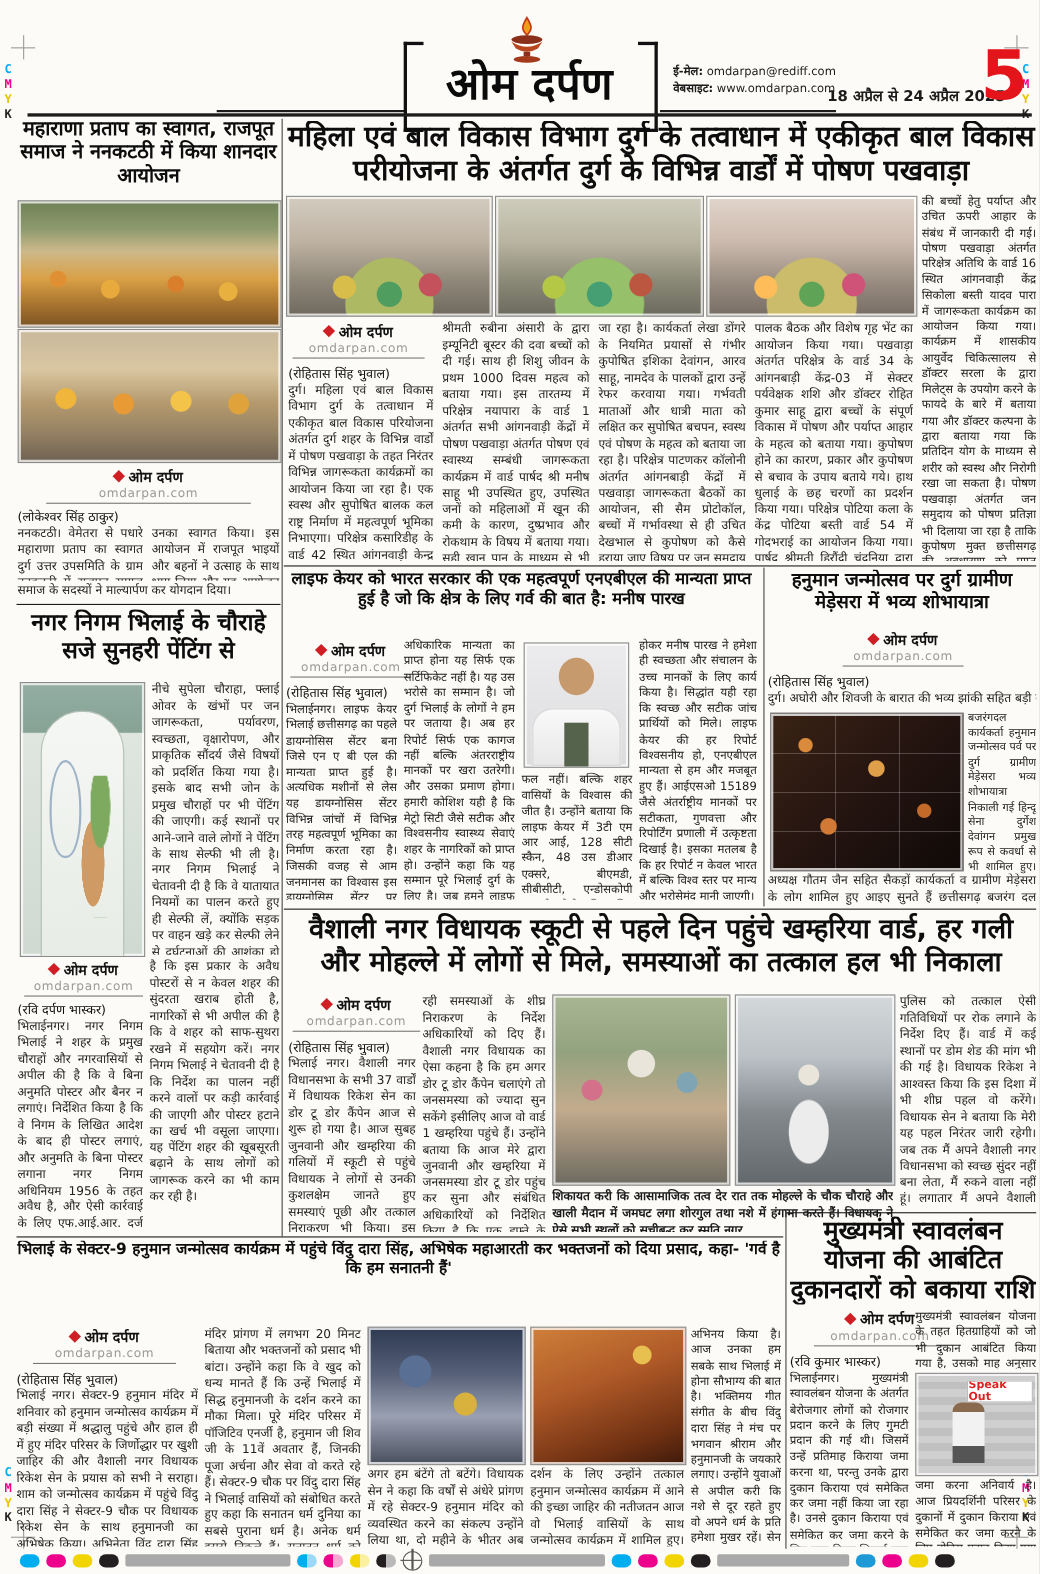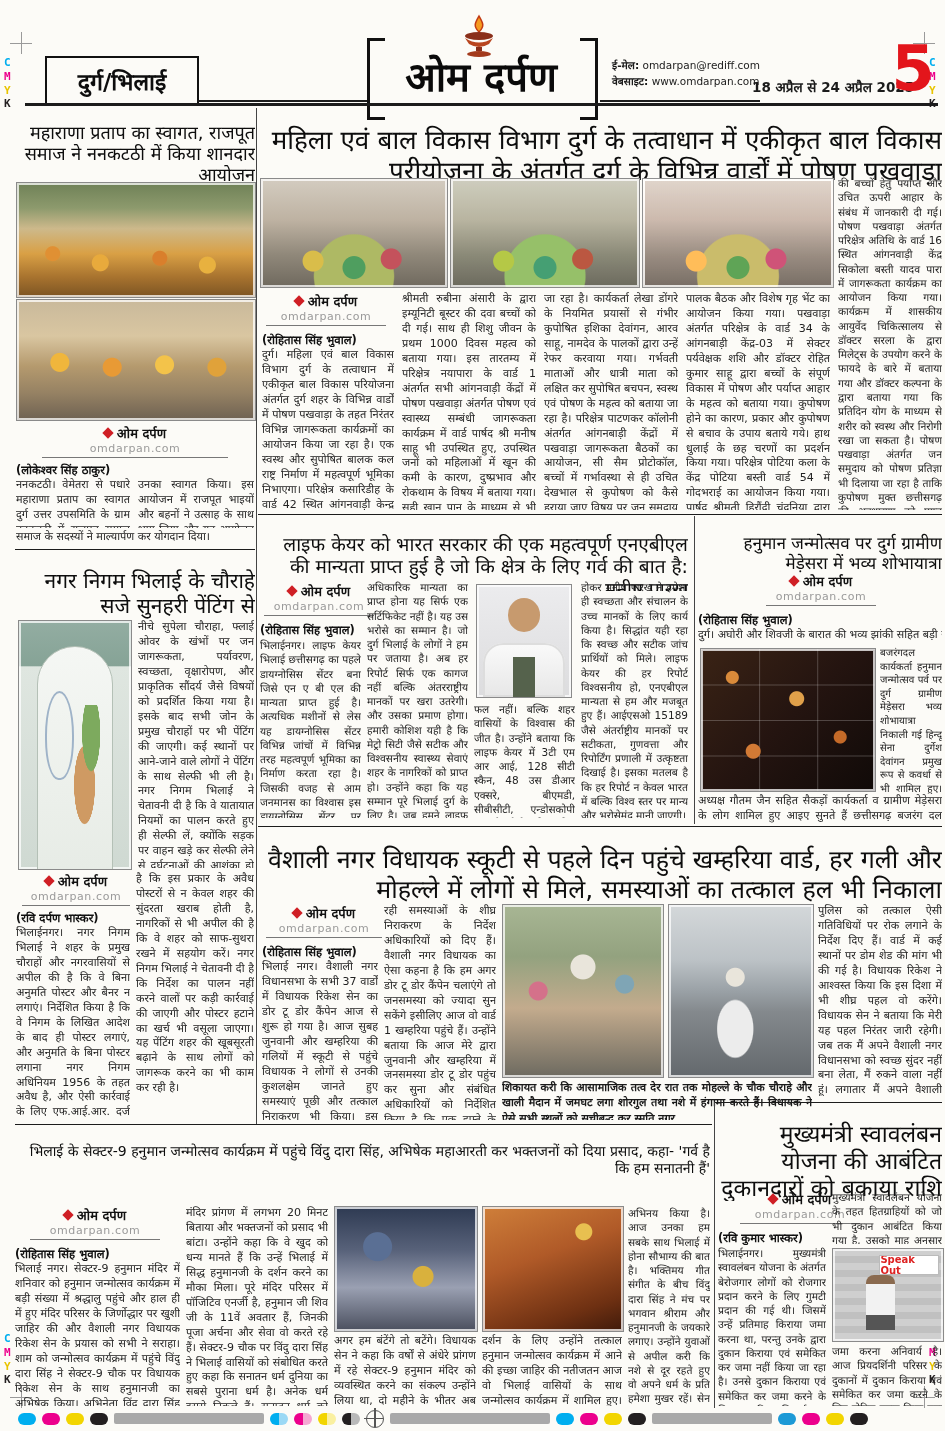--- a/index.html
+++ b/index.html
@@ -1,21 +1,21 @@
 <!DOCTYPE html>
 <html><head>
 <meta charset="utf-8">
 <style>
   html,body{margin:0;padding:0;background:#dcdcd8;}
   #page{position:relative;width:945px;height:1431px;margin:0 auto;background:#fcfbf7;
         font-family:"DejaVu Sans","Liberation Sans",sans-serif;color:#1b1b1b;overflow:hidden;}
   .abs{position:absolute;}
-  .hl{font-weight:400;color:#0d0d0d;text-align:right;line-height:1.18;overflow:hidden;margin-top:15px;}
+  .hl{font-weight:700;color:#0d0d0d;text-align:center;line-height:1.18;overflow:hidden;}
   .body-txt{font-size:11px;line-height:1.36;text-align:justify;color:#222;overflow:hidden;}
-  .byline{font-weight:700;font-size:11.5px;color:#101010;overflow:hidden;white-space:nowrap;}
+  .byline{font-weight:400;font-size:11.5px;color:#101010;overflow:hidden;white-space:nowrap;}
   .rule{background:#1c1c1c;position:absolute;}
   .brand{position:absolute;text-align:center;border-bottom:1px solid #777;padding-bottom:2px;overflow:hidden;}
   .brand .top{display:flex;align-items:center;justify-content:center;gap:5px;font-weight:800;font-size:13px;color:#111;}
   .diamond{width:8px;height:8px;background:#cf1f25;transform:rotate(45deg);display:inline-block;}
   .brand .site{display:block;color:#9a9a9a;font-size:11px;letter-spacing:.6px;}
   .ph{position:absolute;border:1px solid #8a8a8a;box-shadow:inset 0 0 0 2px rgba(255,255,255,.75);overflow:hidden;}
   
   .ph-procession{background:
     radial-gradient(circle at 15% 62%,#e09033 0 7px,transparent 8px),
     radial-gradient(circle at 35% 70%,#e8aa3c 0 8px,transparent 9px),
@@ -124,23 +124,20 @@
       <span>K</span>
   </div>
   <div class="cmyk" style="left:929px;top:1332px">
     <span>C</span>
       <span>M</span>
       <span>Y</span>
       <span>K</span>
   </div>
 
   <div class="abs" style="left:0;top:0;width:945px;height:108px;">
-    <div class="abs" style="left:45px;top:56px;width:150px;height:46px;border:2.5px solid #111;display:flex;align-items:center;justify-content:center;">
-      <span style="font-weight:800;font-size:23px;color:#0d0d0d;">दुर्ग/भिलाई</span>
-    </div>
     <div class="rule" style="left:197px;top:100px;width:172px;height:1.5px;"></div>
     <div class="abs bracket-l" style="left:367px;top:38px;width:15px;height:76px;"></div>
     <div class="abs bracket-r" style="left:580px;top:38px;width:15px;height:76px;"></div>
 
     <svg class="abs" style="left:456px;top:14px;" width="46" height="44" viewBox="0 0 46 44">
       <path d="M23 2 C27 9 29 12 23 18 C17 12 19 9 23 2 Z" fill="#f59a1f" stroke="#c23a12" stroke-width="1.5"></path>
       <ellipse cx="23" cy="22" rx="14" ry="4" fill="#8a2f1a"></ellipse>
       <path d="M9 24 Q23 33 37 24 L33 30 Q23 36 13 30 Z" fill="#b9451f"></path>
       <rect x="20" y="33" width="6" height="4" fill="#8a2f1a"></rect>
       <ellipse cx="23" cy="40" rx="12" ry="3" fill="#a33a1c"></ellipse>
@@ -213,21 +210,21 @@
     <div class="abs byline" style="left:262px;top:332px;width:134px;">(रोहितास सिंह भुवाल)</div>
     <div class="abs body-txt" style="left:262px;top:348px;width:132px;height:162px;">दुर्ग। महिला एवं बाल विकास विभाग दुर्ग के तत्वाधान में एकीकृत बाल विकास परियोजना अंतर्गत दुर्ग शहर के विभिन्न वार्डों में पोषण पखवाड़ा के तहत निरंतर विभिन्न जागरूकता कार्यक्रमों का आयोजन किया जा रहा है। एक स्वस्थ और सुपोषित बालक कल राष्ट्र निर्माण में महत्वपूर्ण भूमिका निभाएगा। परिक्षेत्र कसारिडीह के वार्ड 42 स्थित आंगनवाड़ी केन्द्र तलवार भवन में आयोजित पोषण जागरूकता कार्यक्रम में सेक्टर पर्यवेक्षक भावना निकल्स द्वारा पोषण ट्रैकर के बेनीफिसियरी मॉड्यूल में हितग्राही के पंजीयन की आवश्यकता और महत्व के बारे में महत्वपूर्ण जानकारी दी गई। कार्यक्रम में यूनानी विभाग से डॉक्टर</div>
     <div class="abs body-txt" style="left:402px;top:292px;width:134px;height:218px;">श्रीमती रुबीना अंसारी के द्वारा इम्यूनिटी बूस्टर की दवा बच्चों को दी गई। साथ ही शिशु जीवन के प्रथम 1000 दिवस महत्व को बताया गया। इस तारतम्य में परिक्षेत्र नयापारा के वार्ड 1 अंतर्गत सभी आंगनवाड़ी केंद्रों में पोषण पखवाड़ा अंतर्गत पोषण एवं स्वास्थ्य सम्बंधी जागरूकता कार्यक्रम में वार्ड पार्षद श्री मनीष साहू भी उपस्थित हुए, उपस्थित जनों को महिलाओं में खून की कमी के कारण, दुष्प्रभाव और रोकथाम के विषय में बताया गया। सही खान पान के माध्यम से भी एनीमिया को दूर किया जा सकता है। कार्यक्रम के बाद जन जागरूकता हेतु रैली भी निकली गयी। इसी क्रम में शंकर नगर परिक्षेत्र अंतर्गत नौखोलिया बस्ती में समुदाय में कुपोषण से होने वाले दुष्प्रभावों और कुपोषण से बचाव हेतु निरंतर प्रयास किया</div>
     <div class="abs body-txt" style="left:544px;top:292px;width:134px;height:218px;">जा रहा है। कार्यकर्ता लेखा डोंगरे के नियमित प्रयासों से गंभीर कुपोषित इशिका देवांगन, आरव साहू, नामदेव के पालकों द्वारा उन्हें रेफर करवाया गया। गर्भवती माताओं और धात्री माता को लक्षित कर सुपोषित बचपन, स्वस्थ एवं पोषण के महत्व को बताया जा रहा है। परिक्षेत्र पाटणकर कॉलोनी अंतर्गत आंगनबाड़ी केंद्रों में पखवाड़ा जागरूकता बैठकों का आयोजन, सी सैम प्रोटोकॉल, बच्चों में गर्भावस्था से ही उचित देखभाल से कुपोषण को कैसे हराया जाए विषय पर जन समुदाय को जानकारियां दी गईं। परिक्षेत्र के समस्त आंगनबाड़ी केंद्रों में पखवाड़ा कार्यक्रम अंतर्गत पर्यवेक्षक के मार्गदर्शन में जागरूकता</div>
     <div class="abs body-txt" style="left:686px;top:292px;width:144px;height:218px;">पालक बैठक और विशेष गृह भेंट का आयोजन किया गया। पखवाड़ा अंतर्गत परिक्षेत्र के वार्ड 34 के आंगनबाड़ी केंद्र-03 में सेक्टर पर्यवेक्षक शशि और डॉक्टर रोहित कुमार साहू द्वारा बच्चों के संपूर्ण विकास में पोषण और पर्याप्त आहार के महत्व को बताया गया। कुपोषण होने का कारण, प्रकार और कुपोषण से बचाव के उपाय बताये गये। हाथ धुलाई के छह चरणों का प्रदर्शन किया गया। परिक्षेत्र पोटिया कला के केंद्र पोटिया बस्ती वार्ड 54 में गोदभराई का आयोजन किया गया। पार्षद श्रीमती हिरौंदी चंदनिया द्वारा गर्भवती महिलाओं की गोद भराई और बच्चों का अन्नप्राशन किया गया। महिलाओं को उचित पोषण और 6 माह</div>
     <div class="abs body-txt" style="left:838px;top:176px;width:104px;height:334px;font-size:10.5px;">की बच्चों हेतु पर्याप्त और उचित ऊपरी आहार के संबंध में जानकारी दी गई। पोषण पखवाड़ा अंतर्गत परिक्षेत्र अतिथि के वार्ड 16 स्थित आंगनवाड़ी केंद्र सिकोला बस्ती यादव पारा में जागरूकता कार्यक्रम का आयोजन किया गया। कार्यक्रम में शासकीय आयुर्वेद चिकित्सालय से डॉक्टर सरला के द्वारा मिलेट्स के उपयोग करने के फायदे के बारे में बताया गया और डॉक्टर कल्पना के द्वारा बताया गया कि प्रतिदिन योग के माध्यम से शरीर को स्वस्थ और निरोगी रखा जा सकता है। पोषण पखवाड़ा अंतर्गत जन समुदाय को पोषण प्रतिज्ञा भी दिलाया जा रहा है ताकि कुपोषण मुक्त छत्तीसगढ़ की अवधारणा को प्राप्त किया जा सके और लोगों के मन से पोषण और स्वास्थ्य के प्रति भ्रांतियां खत्म हो सकें और आने वाली पीढ़ी स्वस्थ और सुपोषित रहे। इन कार्यक्रमों को सफल बनाने में आंगनबाड़ी कार्यकर्ता अनिता साहू, तरुलता चौकड़े, उत्तम कौर, लक्ष्मी यादव, रामेश्वरी, लेखा डोंगरे, सीमा निर्मलकर, रानू सोनी, चंद्र कला मानिकपुरी, सुशीला नौघड़, डी पुष्पवती, वनीता अन्य सभी की सहभागिता रही। पोषण पखवाड़ा अंतर्गत सभी कार्यक्रमों में जन समुदाय की अत्यंत भागीदारी हो रही है। सभी उत्साह पूर्वक कार्यक्रमों में शामिल हो रहे हैं।</div>
   </div>
   <div class="rule" style="left:258px;top:514px;width:684px;height:1px;"></div>
 
   <div>
-    <div class="abs hl" style="left:260px;top:518px;width:428px;height:58px;font-size:19px;">लाइफ केयर को भारत सरकार की एक महत्वपूर्ण एनएबीएल की मान्यता प्राप्त हुई है जो कि क्षेत्र के लिए गर्व की बात है: मनीष पारख</div>
+    <div class="abs hl" style="left:260px;top:518px;width:428px;height:58px;font-size:15px;">लाइफ केयर को भारत सरकार की एक महत्वपूर्ण एनएबीएल की मान्यता प्राप्त हुई है जो कि क्षेत्र के लिए गर्व की बात है: मनीष पारख</div>
     <div class="brand" style="left:264px;top:582px;width:110px;">
       <span class="top">
           <i class="diamond"></i>
         <span>ओम दर्पण</span>
         </span>
       <span class="site">omdarpan.com</span>
     </div>
     <div class="abs byline" style="left:260px;top:622px;width:120px;">(रोहितास सिंह भुवाल)</div>
     <div class="abs body-txt" style="left:260px;top:638px;width:101px;height:180px;font-size:10.5px;">भिलाईनगर। लाइफ केयर भिलाई छत्तीसगढ़ का पहले डायग्नोसिस सेंटर बना जिसे एन ए बी एल की मान्यता प्राप्त हुई है। अत्यधिक मशीनों से लेस यह डायग्नोसिस सेंटर विभिन्न जांचों में विभिन्न तरह महत्वपूर्ण भूमिका का निर्माण करता रहा है। जिसकी वजह से आम जनमानस का विश्वास इस डायग्नोसिस सेंटर पर कायम हुआ है। राष्ट्रीय स्तर पर गुणवत्ता की लगी मोहर दुर्ग भिलाई के नागरिकों के आशीर्वाद से प्राप्त हुई है। जिसके लिए शहर के नागरिकों को हम धन्यवाद ज्ञापित करते हैं। उक्त बातें आहूत पत्रकारवार्ता में लाइफकेयर के अध्यक्ष मनीष पारख ने व्यक्त करते हुए कहा कि भारत सरकार की राष्ट्रीय</div>
     <div class="abs body-txt" style="left:367px;top:580px;width:101px;height:238px;font-size:10.5px;">अधिकारिक मान्यता का प्राप्त होना यह सिर्फ एक सर्टिफिकेट नहीं है। यह उस भरोसे का सम्मान है। जो दुर्ग भिलाई के लोगों ने हम पर जताया है। अब हर रिपोर्ट सिर्फ एक कागज नहीं बल्कि अंतरराष्ट्रीय मानकों पर खरा उतरेगी। और उसका प्रमाण होगा। हमारी कोशिश यही है कि मेट्रो सिटी जैसे सटीक और विश्वसनीय स्वास्थ्य सेवाएं शहर के नागरिकों को प्राप्त हो। उन्होंने कहा कि यह सम्मान पूरे भिलाई दुर्ग के लिए है। जब हमने लाइफ केयर की शुरुआत की थी तब हमारा सपना था कि हर व्यक्ति को बढ़े शहरों जैसी क्वालिटी जांच सुविधा अपने शहर में मिल सके। वह सपना आज एन ए बी एल की मान्यता से और मजबूत हुआ है।</div>

